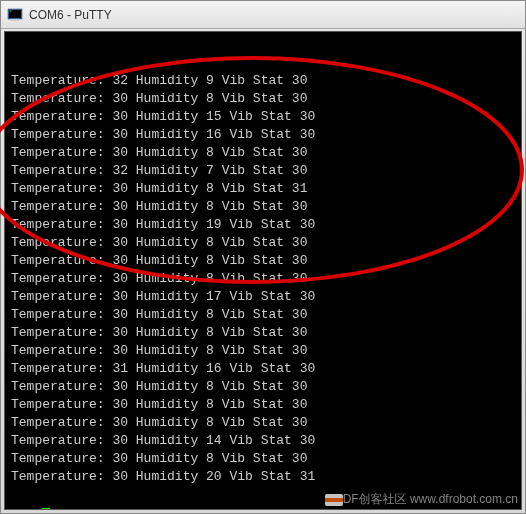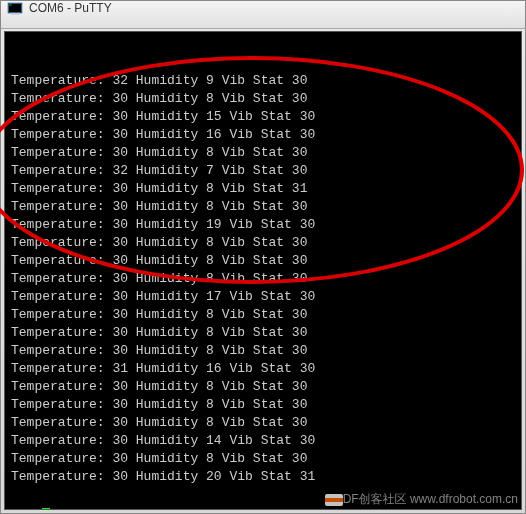--- a/index.html
+++ b/index.html
@@ -17,21 +17,21 @@
       left: 0;
       right: 0;
       bottom: 0;
       background: linear-gradient(to bottom, #e8e8e8, #d8d8d8);
       border: 1px solid #888;
     }
     .titlebar {
       height: 28px;
       background: linear-gradient(to bottom, #f5f5f5, #e0e0e0);
       display: flex;
-      align-items: flex-start;
+      align-items: center;
       padding: 0 6px;
       border-bottom: 1px solid #aaa;
       font-size: 12px;
       color: #333;
     }
     .titlebar-icon {
       width: 16px;
       height: 16px;
       margin-right: 6px;
       display: inline-flex;

